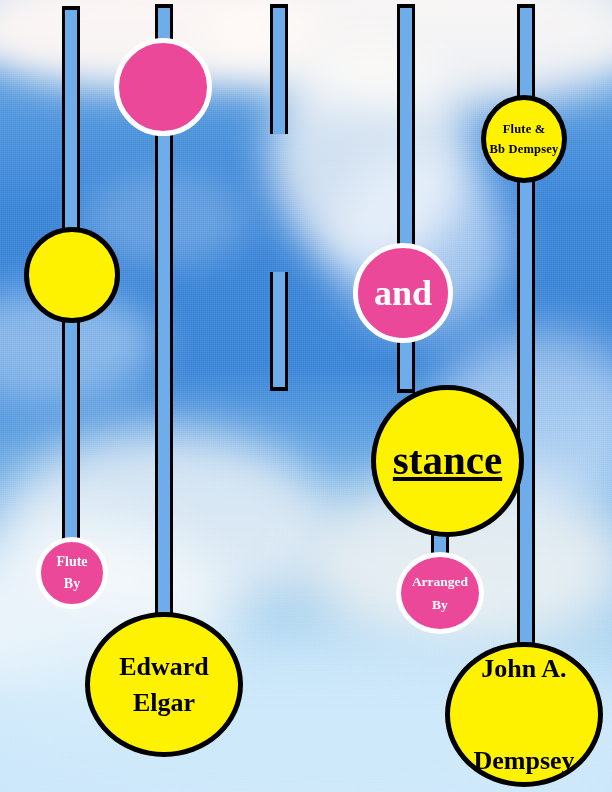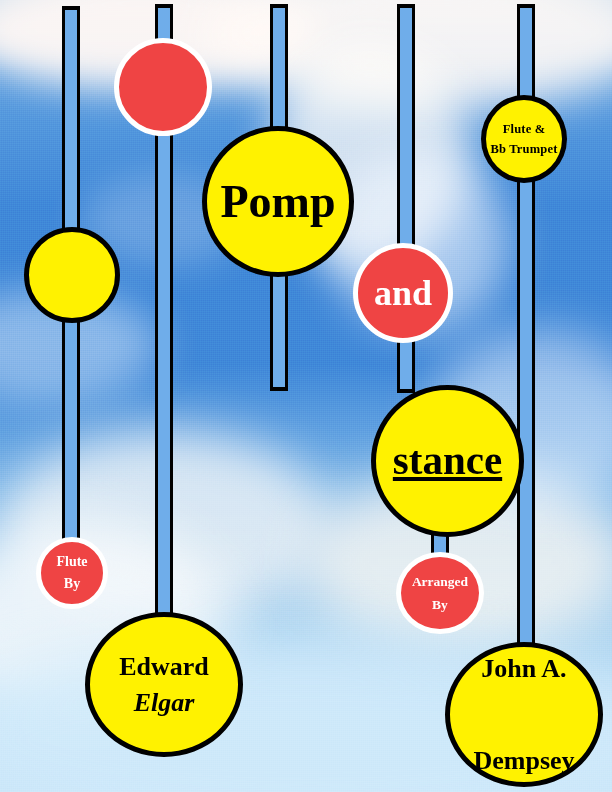--- a/index.html
+++ b/index.html
@@ -55,41 +55,41 @@
     box-sizing:border-box;
     line-height:1.12;
     font-weight:bold;
   }
   .balloon.yellow{
     background:#fff200;
     border:5px solid #000;
     color:#000;
   }
   .balloon.blue{
-    background:#ef4444;
+    background:#ec4899;
     border:5px solid #ffffff;
     color:#ffffff;
   }
   .balloon span{display:block;white-space:nowrap;}
 
   
   #b-empty-left{left:24px;top:227px;width:96px;height:96px;}
   #b-flute{left:481px;top:95px;width:86px;height:88px;font-size:12.5px;letter-spacing:.2px;}
   #b-flute span+span{margin-top:6px;}
   #b-blue-top{left:114px;top:38px;width:98px;height:98px;}
   #b-pomp{left:202px;top:126px;width:152px;height:151px;font-size:46px;}
   #b-and{left:353px;top:243px;width:100px;height:100px;font-size:36px;}
   #b-circum{left:179px;top:383px;width:176px;height:160px;font-size:41px;}
   #b-stance{left:371px;top:385px;width:153px;height:152px;font-size:41px;text-decoration:underline;}
   #b-music{left:36px;top:537px;width:72px;height:72px;font-size:14px;}
   #b-music span+span{margin-top:6px;}
   #b-arranged{left:396px;top:552px;width:88px;height:82px;font-size:13.5px;}
   #b-arranged span+span{margin-top:7px;}
   #b-elgar{left:85px;top:612px;width:158px;height:145px;font-size:26px;}
-  #b-elgar span+span{margin-top:7px;font-style:italic;}
+  #b-elgar span+span{margin-top:7px;}
   #b-dempsey{left:445px;top:642px;width:158px;height:145px;font-size:26px;gap:40px;}
   #b-dempsey span+span{margin-top:22px;}
 </style>
 </head>
 <body>
 
 <div id="page">
 
   <div class="sky"></div>
 
@@ -132,26 +132,23 @@
   <div id="b-empty-left" class="balloon yellow">
     <span></span>
   </div>
 
   <div id="b-blue-top" class="balloon blue">
     <span></span>
   </div>
 
   <div id="b-flute" class="balloon yellow">
     <span>Flute &amp;</span>
-    <span>Bb Trumpet</span>
+    <span>Bb Dempsey</span>
   </div>
 
-  <div id="b-pomp" class="balloon yellow">
-    <span>Pomp</span>
-  </div>
 
   <div id="b-and" class="balloon blue">
     <span>and</span>
   </div>
 
 
   <div id="b-stance" class="balloon yellow">
     <span>stance</span>
   </div>
 

